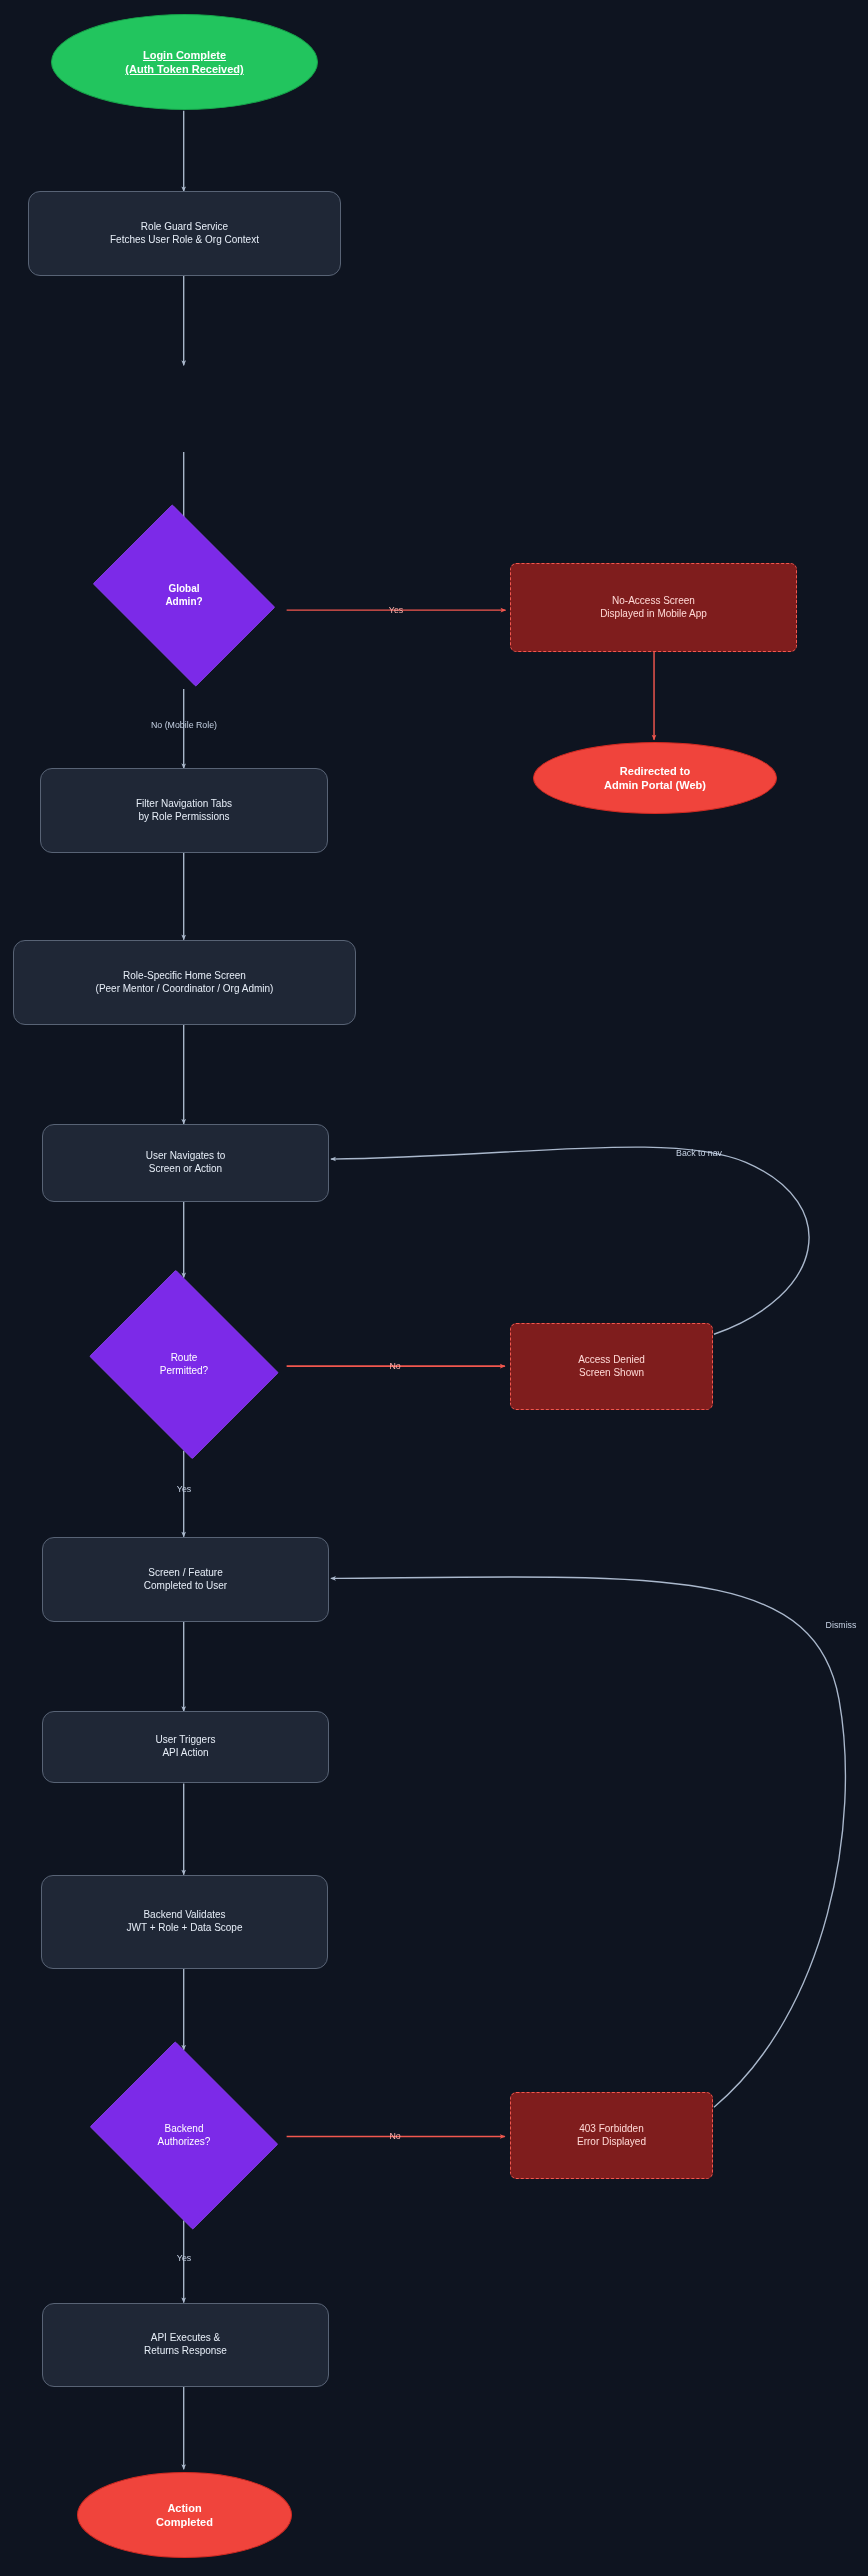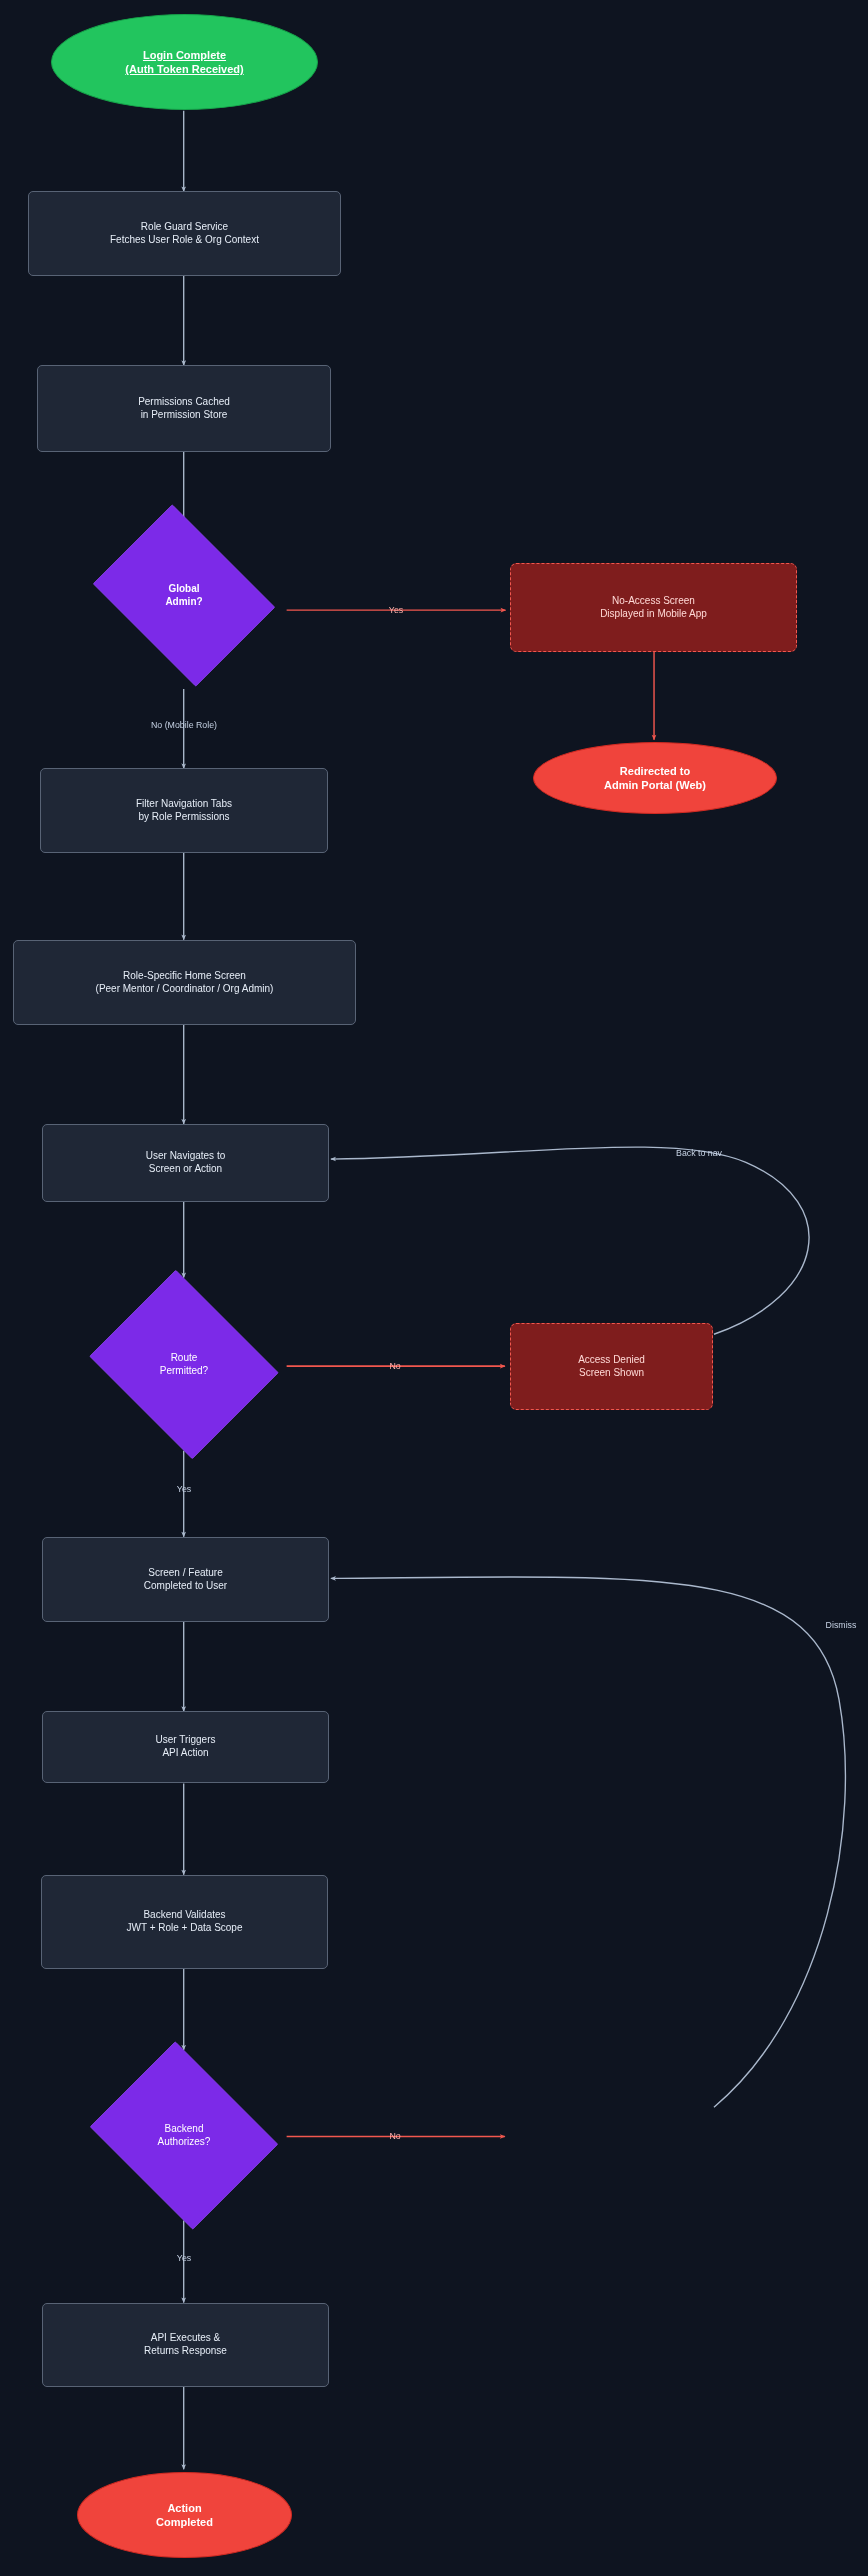--- a/index.html
+++ b/index.html
@@ -39,21 +39,21 @@
     justify-content: center;
     text-align: center;
     line-height: 1.28;
     white-space: pre-line;
   }
 
   
   .node.process {
     background: #1f2736;
     border: 1px solid #586375;
-    border-radius: 5px;
+    border-radius: 12px;
     color: #e6edf7;
     font-size: 10px;
     font-weight: 400;
   }
 
   
   .node.terminator {
     border-radius: 50%;
     font-weight: bold;
     font-size: 11px;
@@ -172,24 +172,20 @@
   <div class="node terminator ok" style="left:51px; top:14.3px; width:267px; height:96px;">
     <span>Login Complete
 (Auth Token Received)</span>
   </div>
 
   <div class="node process" style="left:28px; top:191px; width:313px; height:85px;">
     <span>Role Guard Service
 Fetches User Role &amp; Org Context</span>
   </div>
 
-  <div class="node process" style="left:37px; top:365px; width:294px; height:87px;">
-    <span>Permissions Cached
-in Permission Store</span>
-  </div>
 
   <div class="node decision" style="left:81px; top:516px; width:206px; height:159px;font-weight:bold;">
     <span class="diamond-shape"></span>
     <span class="diamond-label">Global
 Admin?</span>
   </div>
 
   <div class="node error" style="left:510px; top:563px; width:287px; height:89px;">
     <span>No-Access Screen
 Displayed in Mobile App</span>
@@ -240,20 +236,24 @@
     <span>Backend Validates
 JWT + Role + Data Scope</span>
   </div>
 
   <div class="node decision" style="left:81px; top:2050px; width:206px; height:171px;">
     <span class="diamond-shape"></span>
     <span class="diamond-label">Backend
 Authorizes?</span>
   </div>
 
+  <div class="node error" style="left:510px; top:2092px; width:203px; height:87px;">
+    <span>403 Forbidden
+Error Displayed</span>
+  </div>
 
   <div class="node process" style="left:42px; top:2303px; width:287px; height:84px;">
     <span>API Executes &amp;
 Returns Response</span>
   </div>
 
   <div class="node terminator alert" style="left:77px; top:2472px; width:215px; height:86px;">
     <span>Action
 Completed</span>
   </div>

